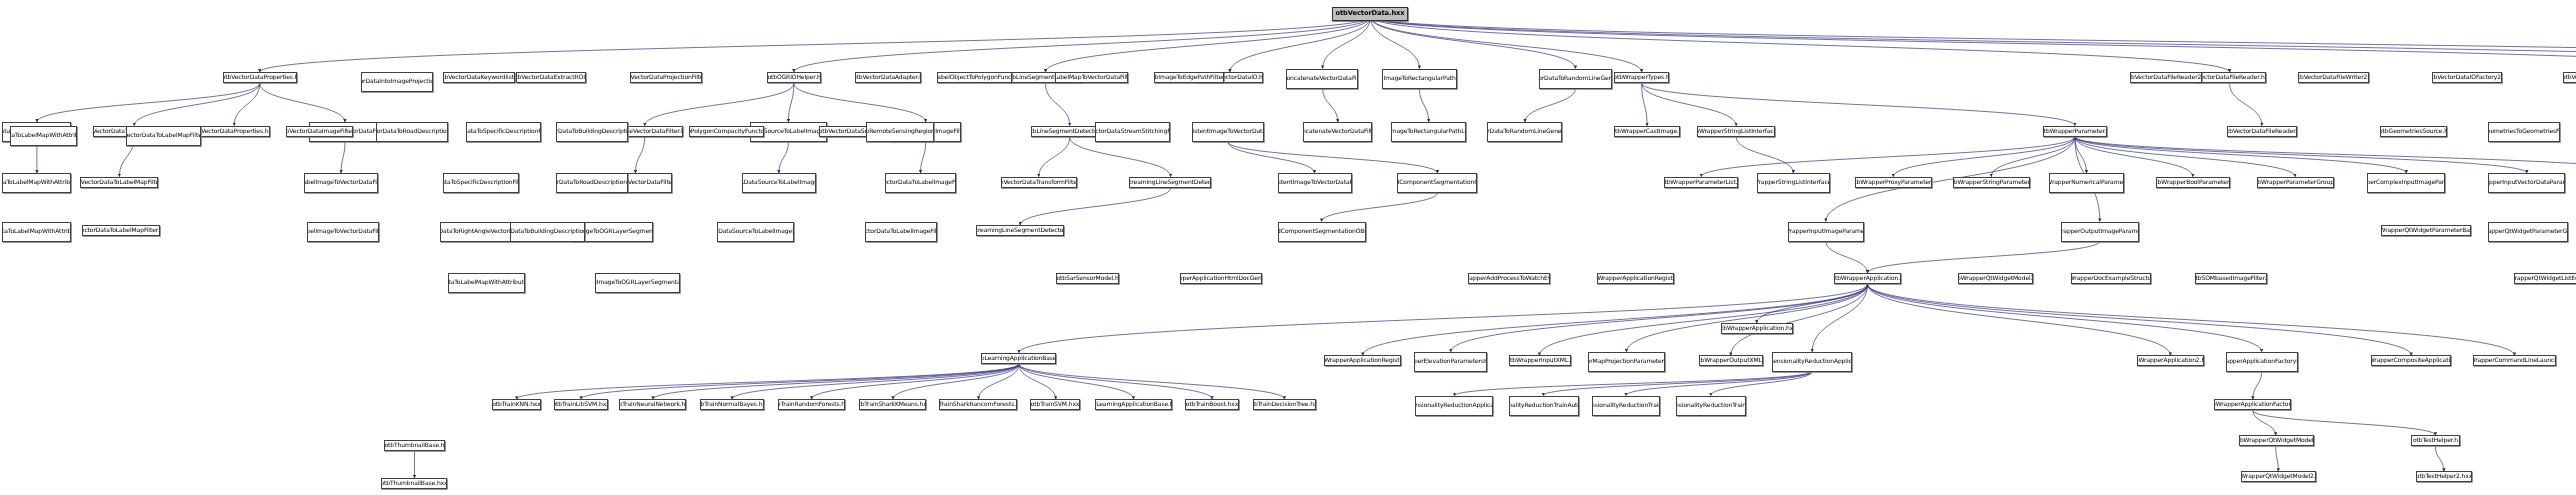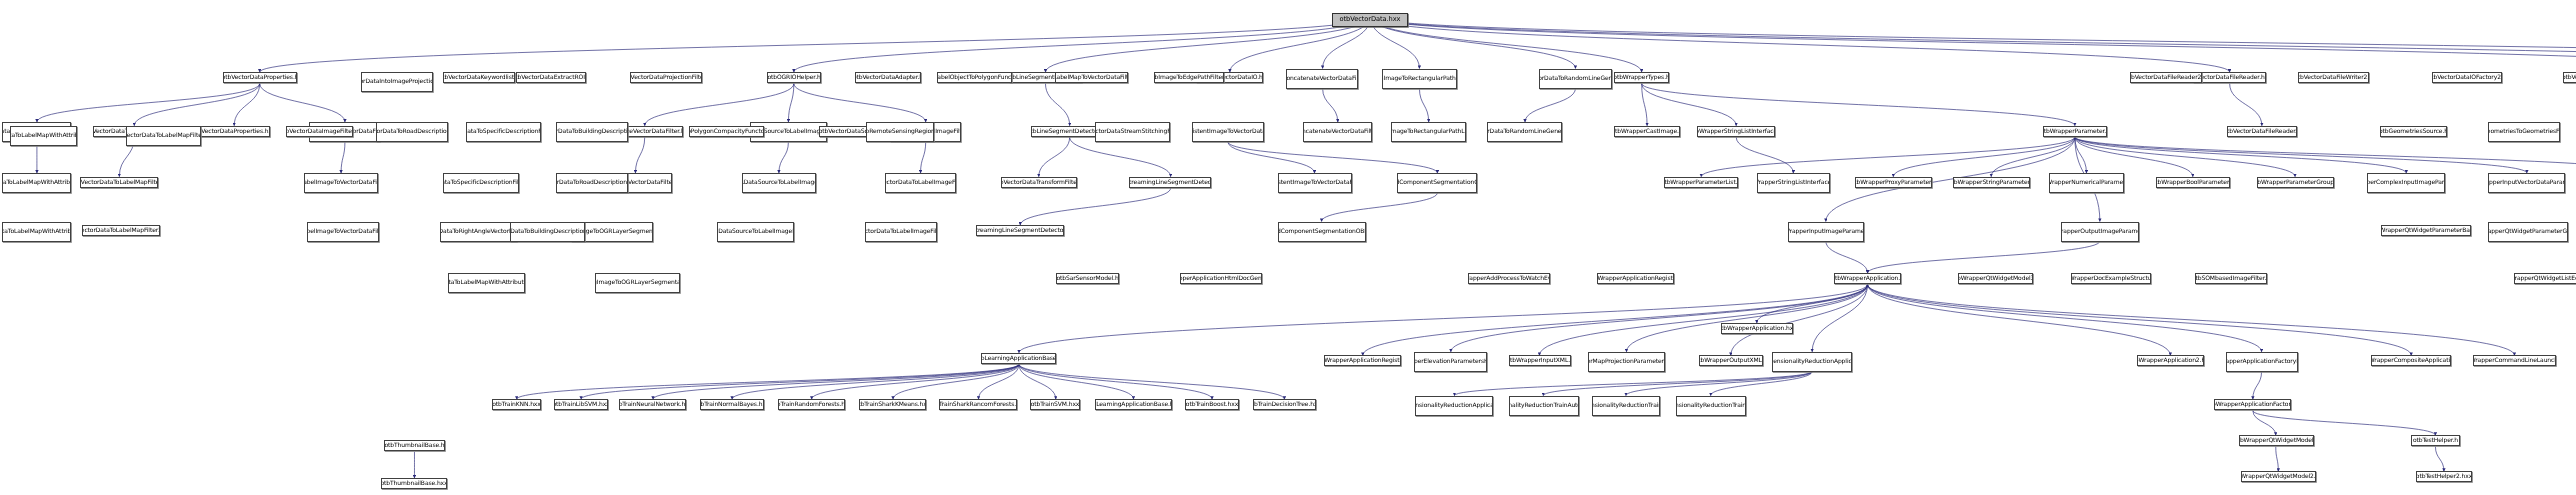--- a/index.html
+++ b/index.html
@@ -136,21 +136,21 @@
       <path d="M 2995.5 768 C 2995.5 744.5, 3517.5 744.5, 3517.5 721" fill="none" stroke="#2a2a7a" stroke-width="1.3" marker-start="url(#ah)"></path>
       <path d="M 3156 768 C 3156 744.5, 3517.5 744.5, 3517.5 721" fill="none" stroke="#2a2a7a" stroke-width="1.3" marker-start="url(#ah)"></path>
       <path d="M 3320.5 768 C 3320.5 744.5, 3517.5 744.5, 3517.5 721" fill="none" stroke="#2a2a7a" stroke-width="1.3" marker-start="url(#ah)"></path>
       <path d="M 4373 775 C 4373 748, 4390 748, 4390 721" fill="none" stroke="#2a2a7a" stroke-width="1.3" marker-start="url(#ah)"></path>
       <path d="M 4417.5 845 C 4417.5 821, 4373 821, 4373 797" fill="none" stroke="#2a2a7a" stroke-width="1.3" marker-start="url(#ah)"></path>
       <path d="M 4727.5 845 C 4727.5 821, 4373 821, 4373 797" fill="none" stroke="#2a2a7a" stroke-width="1.3" marker-start="url(#ah)"></path>
       <path d="M 4422.5 915 C 4422.5 891, 4417.5 891, 4417.5 867" fill="none" stroke="#2a2a7a" stroke-width="1.3" marker-start="url(#ah)"></path>
       <path d="M 4744 915 C 4744 891, 4727.5 891, 4727.5 867" fill="none" stroke="#2a2a7a" stroke-width="1.3" marker-start="url(#ah)"></path>
       <path d="M 804 928 C 804 902.5, 804 902.5, 804 877" fill="none" stroke="#2a2a7a" stroke-width="1.3" marker-start="url(#ah)"></path>
     </svg>
-<div class="node root" style="left: 1332px; top: 13px; width: 76px; height: 14px;">otbVectorData.hxx</div>
+<div class="node root" style="left: 1332px; top: 7px; width: 76px; height: 14px; font-weight: bold;">otbVectorData.hxx</div>
     <div class="node" style="left: 223px; top: 72px; width: 74px; height: 11.3px;">otbVectorDataProperties.h</div>
     <div class="node" style="left: 767px; top: 72px; width: 54px; height: 11.3px;">otbOGRIOHelper.h</div>
     <div class="node" style="left: 1009px; top: 72px; width: 73px; height: 11.3px;">otbLineSegmentDetector.h</div>
     <div class="node" style="left: 1196px; top: 72px; width: 67px; height: 11.3px;">otbOGRVectorDataIO.h</div>
     <div class="node" style="left: 1286px; top: 69px; width: 72px; height: 19.6px;">otbConcatenateVectorDataFilter.h</div>
     <div class="node" style="left: 1382px; top: 69px; width: 75px; height: 19.6px;">otbRegionImageToRectangularPathListFilter.h</div>
     <div class="node" style="left: 1539px; top: 69px; width: 73px; height: 19.6px;">otbVectorDataToRandomLineGenerator.h</div>
     <div class="node" style="left: 1614px; top: 72px; width: 55px; height: 11.3px;">otbWrapperTypes.h</div>
     <div class="node" style="left: 2193px; top: 72px; width: 73px; height: 11.3px;">otbVectorDataFileReader.hxx</div>
     <div class="node" style="left: 2.1px; top: 122px; width: 69px; height: 19.6px;">otbVectorDataToLabelMapWithAttributesFilter.h</div>

